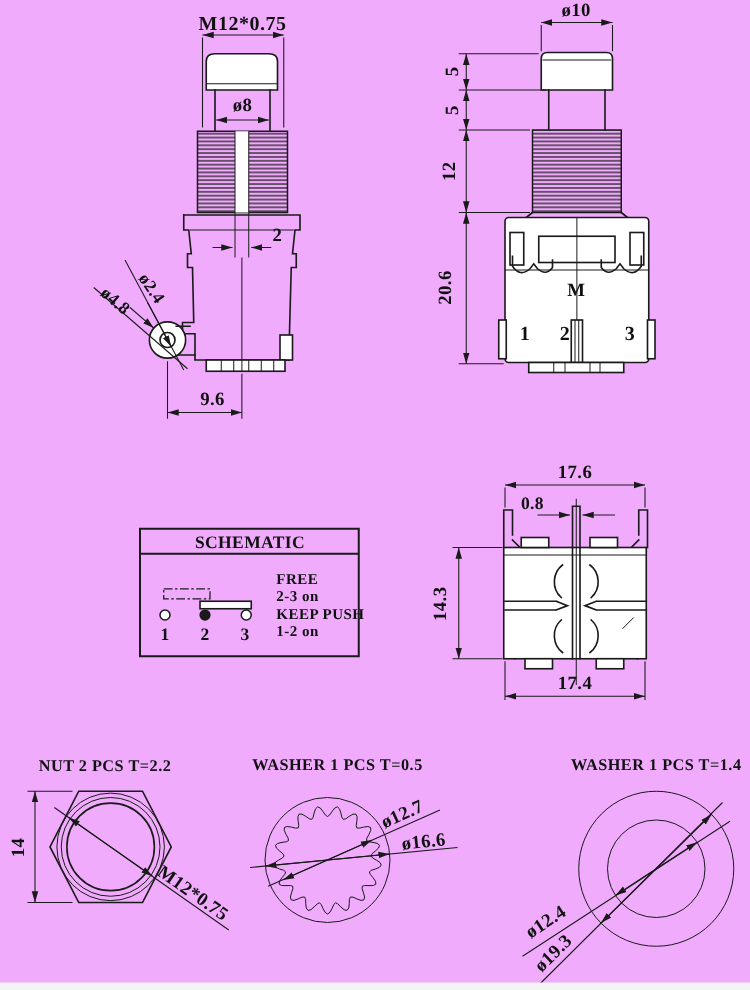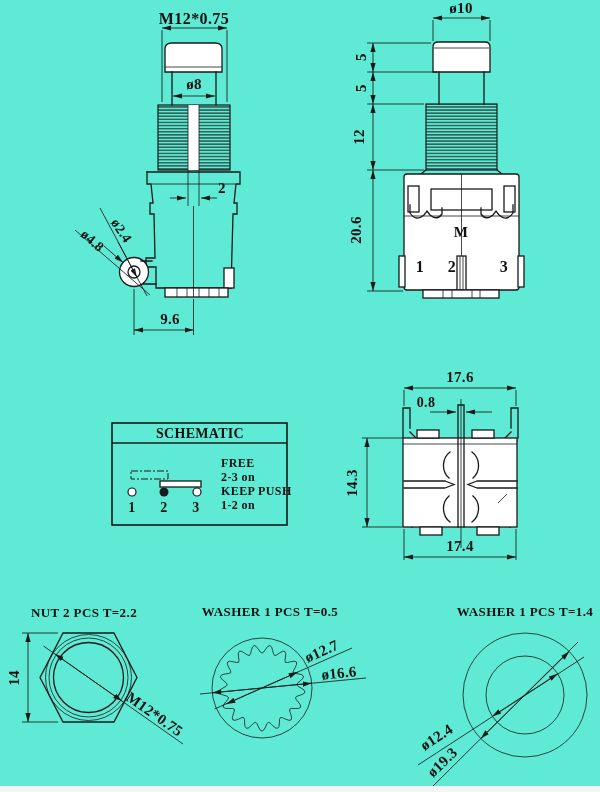--- a/index.html
+++ b/index.html
@@ -1,16 +1,16 @@
 <!DOCTYPE html>
 <html><head>
 <meta charset="utf-8">
 <style>
   html,body{margin:0;padding:0;background:#e8e8e8;}
-  .page{width:600px;height:792px;background:#5eead4;position:relative;margin:0 auto;overflow:hidden;}
+  .page{width:600px;height:792px;background:#f0abfc;position:relative;margin:0 auto;overflow:hidden;}
   svg{display:block;}
   svg text{font-family:"Liberation Serif","DejaVu Serif",serif;font-weight:bold;fill:#111;}
   .t12{font-size:12px;letter-spacing:.4px}
   .t13{font-size:13px;letter-spacing:.4px}
   .t14{font-size:14px;letter-spacing:.3px}
   .t15{font-size:15px;letter-spacing:.3px}
   .t16{font-size:16px;letter-spacing:.4px}
   .ol{fill:none;stroke:#1a1a1a;stroke-width:1.3;stroke-linejoin:miter;stroke-linecap:square}
   .ow{fill:#ffffff;stroke:#1a1a1a;stroke-width:1.3;stroke-linejoin:miter}
   .dim{fill:none;stroke:#1a1a1a;stroke-width:.85;stroke-linecap:butt}

